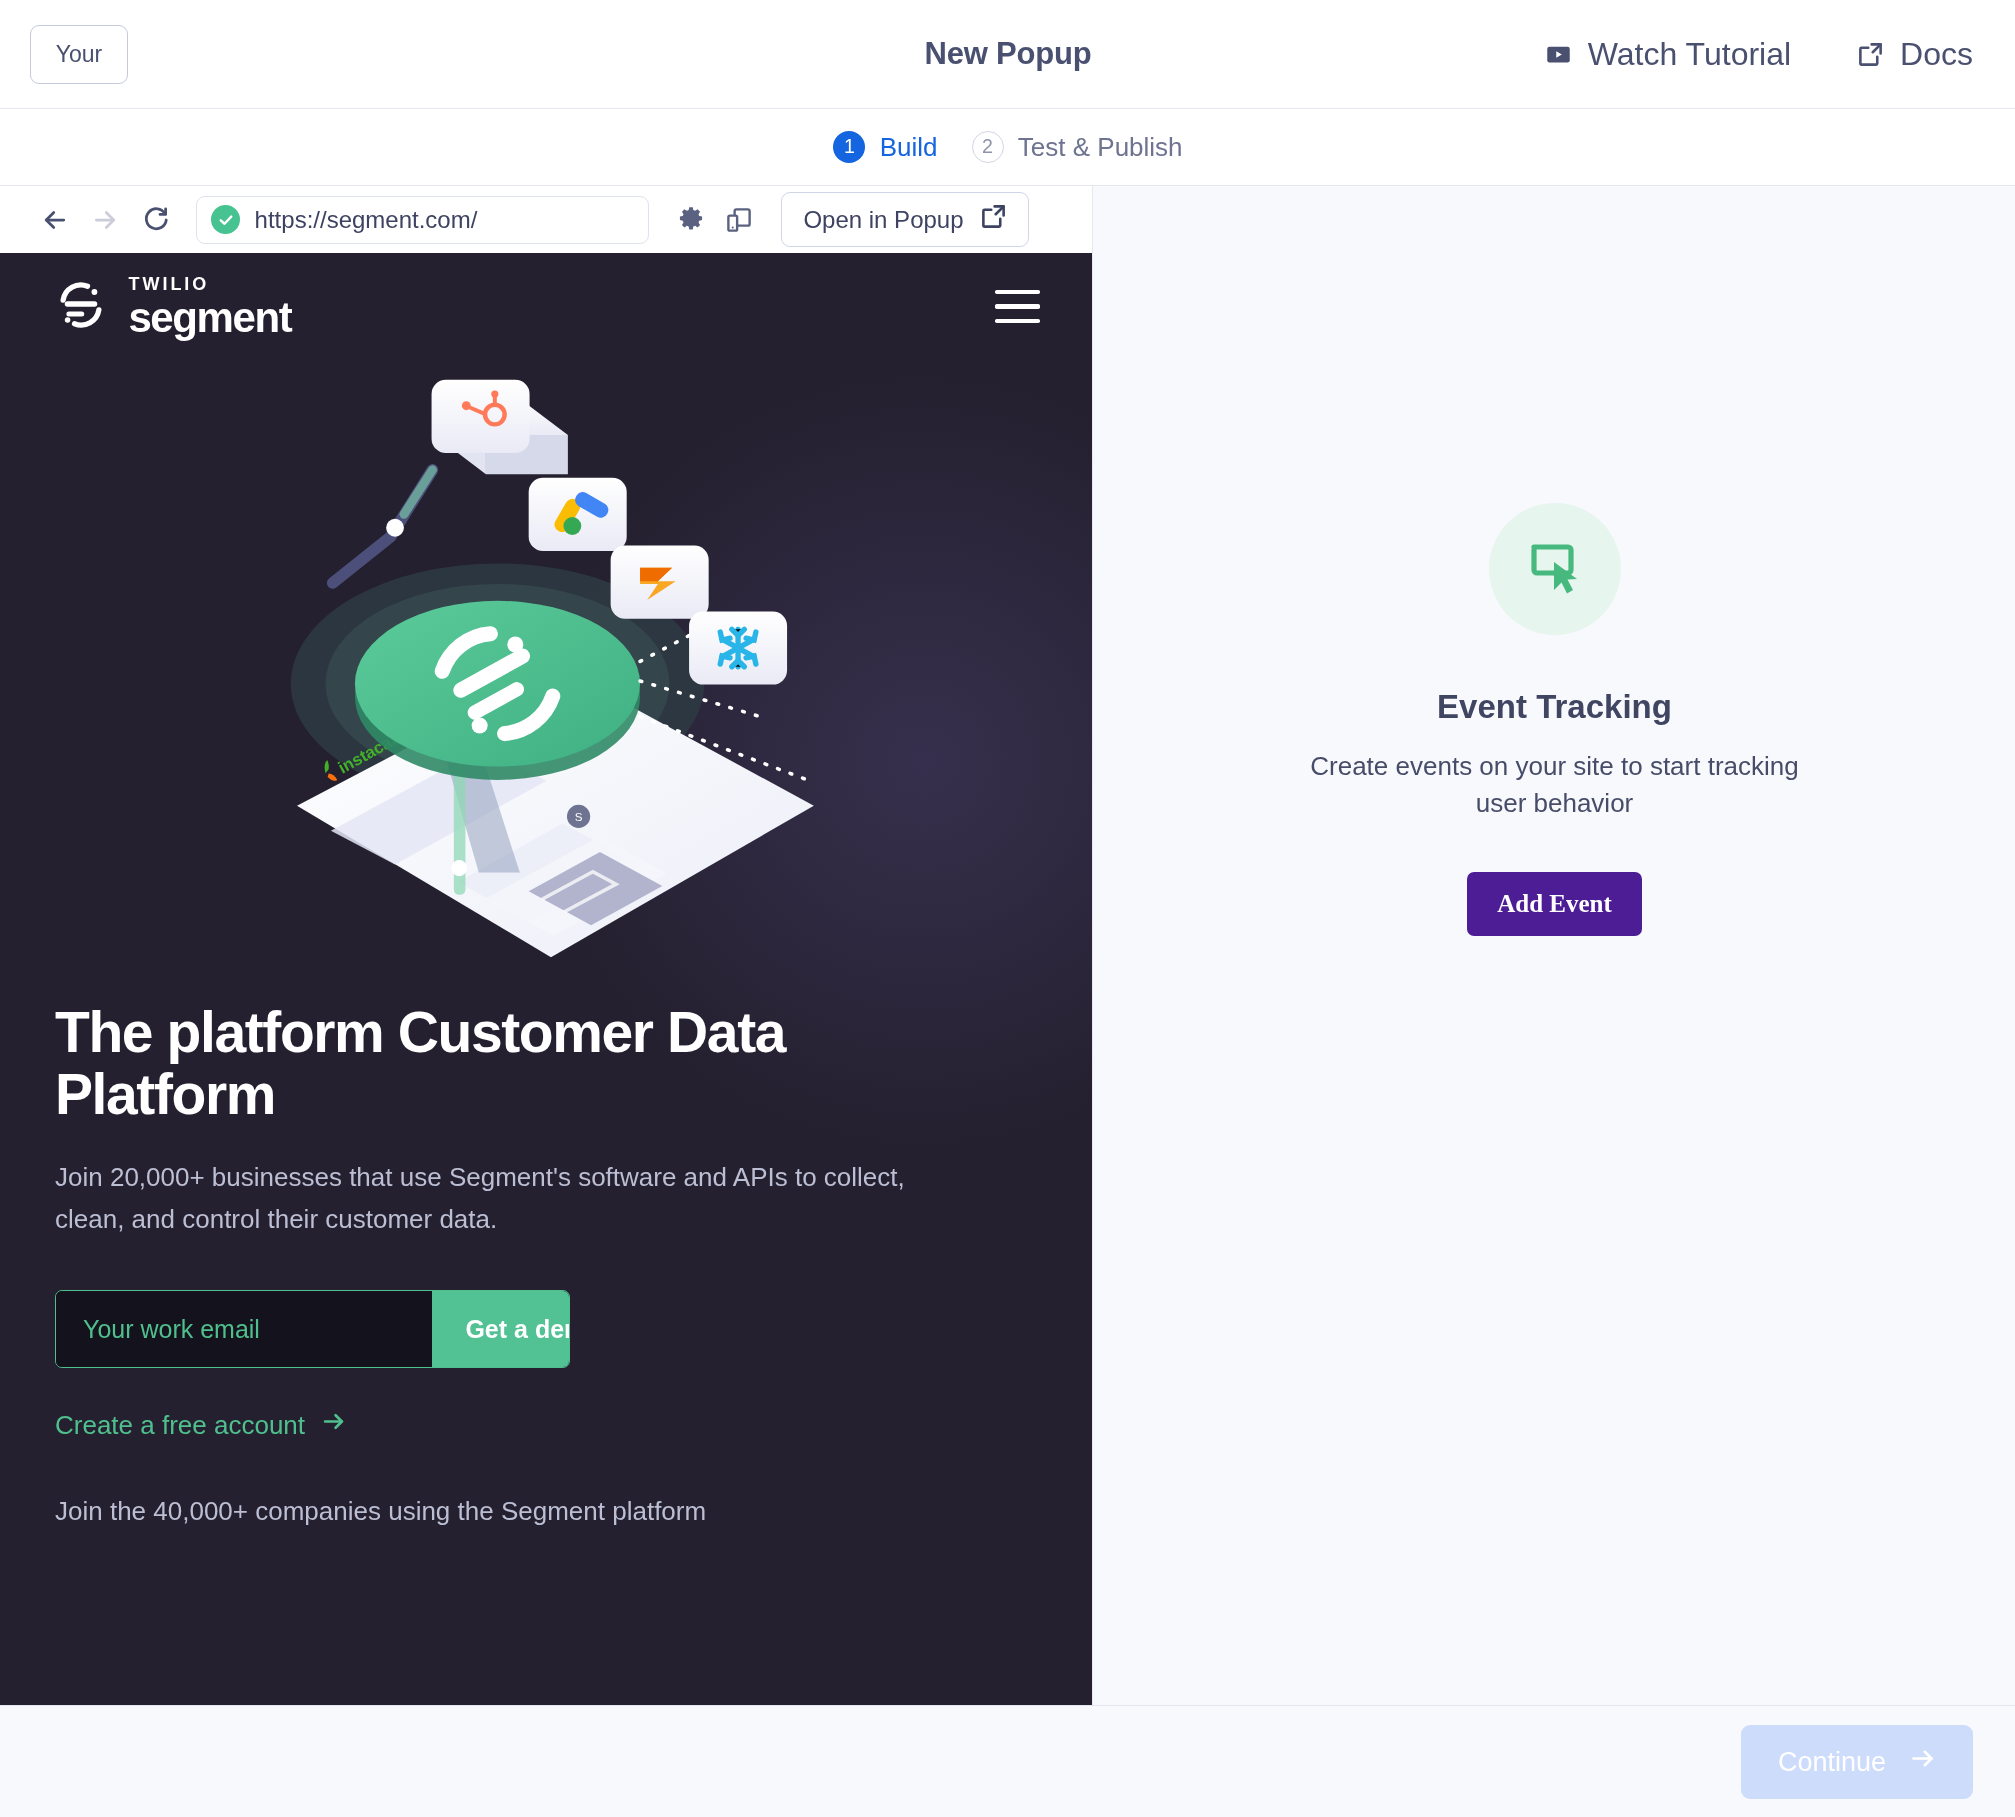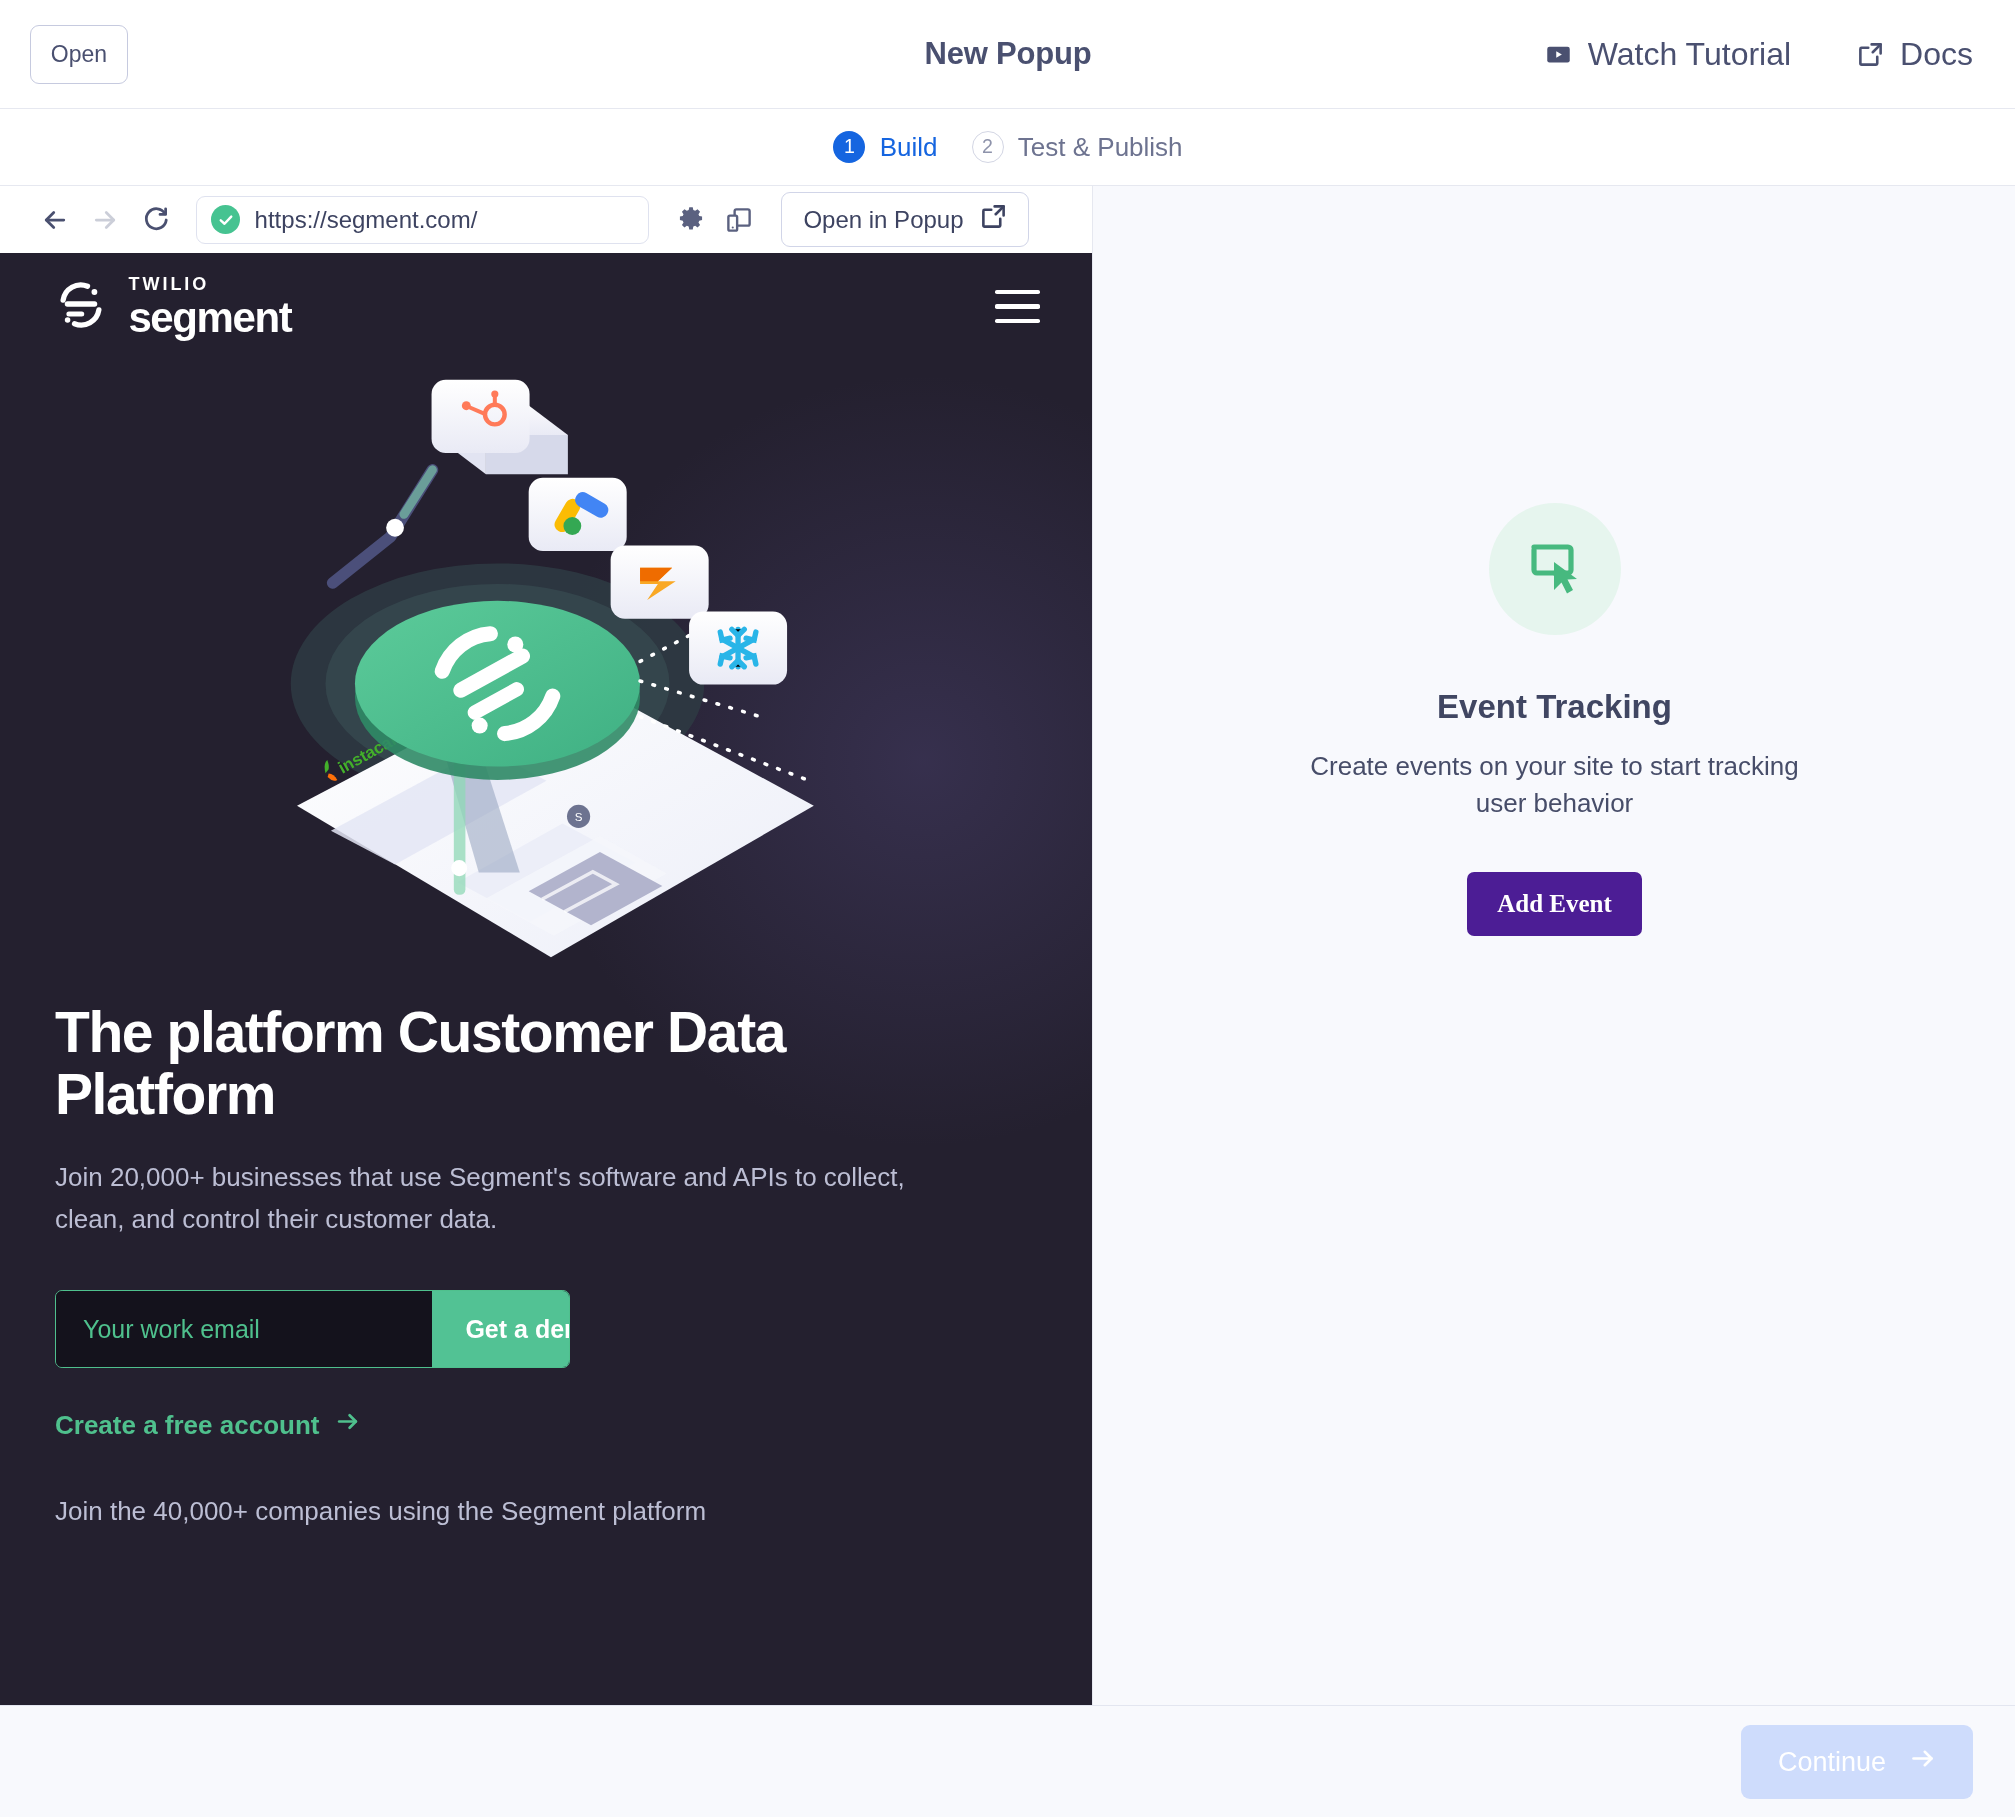--- a/index.html
+++ b/index.html
@@ -204,21 +204,21 @@
     background: #52c294;
     border: none;
     color: #ffffff; font-size: 25px; font-weight: bold;
     display: flex; align-items: center; justify-content: center;
     cursor: pointer;
     font-family: "Liberation Sans", sans-serif;
   }
   .hero-free {
     margin-top: 41px;
     display: inline-flex; align-items: center; gap: 16px;
-    color: #4fc08d; font-size: 26px; font-weight: bold;
+    color: #4fc08d; font-size: 26px; font-weight: normal;
     cursor: pointer;
   }
   .hero-bottomline {
     margin-top: 55px;
     font-size: 26px; color: #bcbed4;
   }
 
   
   .right-pane {
     flex: 1 1 auto;
@@ -272,21 +272,21 @@
     display: flex; align-items: center; gap: 23px;
     cursor: default;
     font-family: "Liberation Sans", sans-serif;
   }
 </style>
 </head>
 <body>
 
 <div class="app-header">
   <div class="exit-btn">
-    <span>Open</span>
+    <span>Your</span>
   </div>
   <div class="header-title">New Popup</div>
   <div class="header-right">
     <div class="header-link">
       <span class="hl-icon">
         <svg width="27" height="27" viewBox="0 0 24 24">
           <rect x="2" y="5" width="20" height="14" rx="2" fill="#4a5070"></rect>
           <path d="M10 9.2 L15 12 L10 14.8 Z" fill="#ffffff"></path>
         </svg>
       </span>

